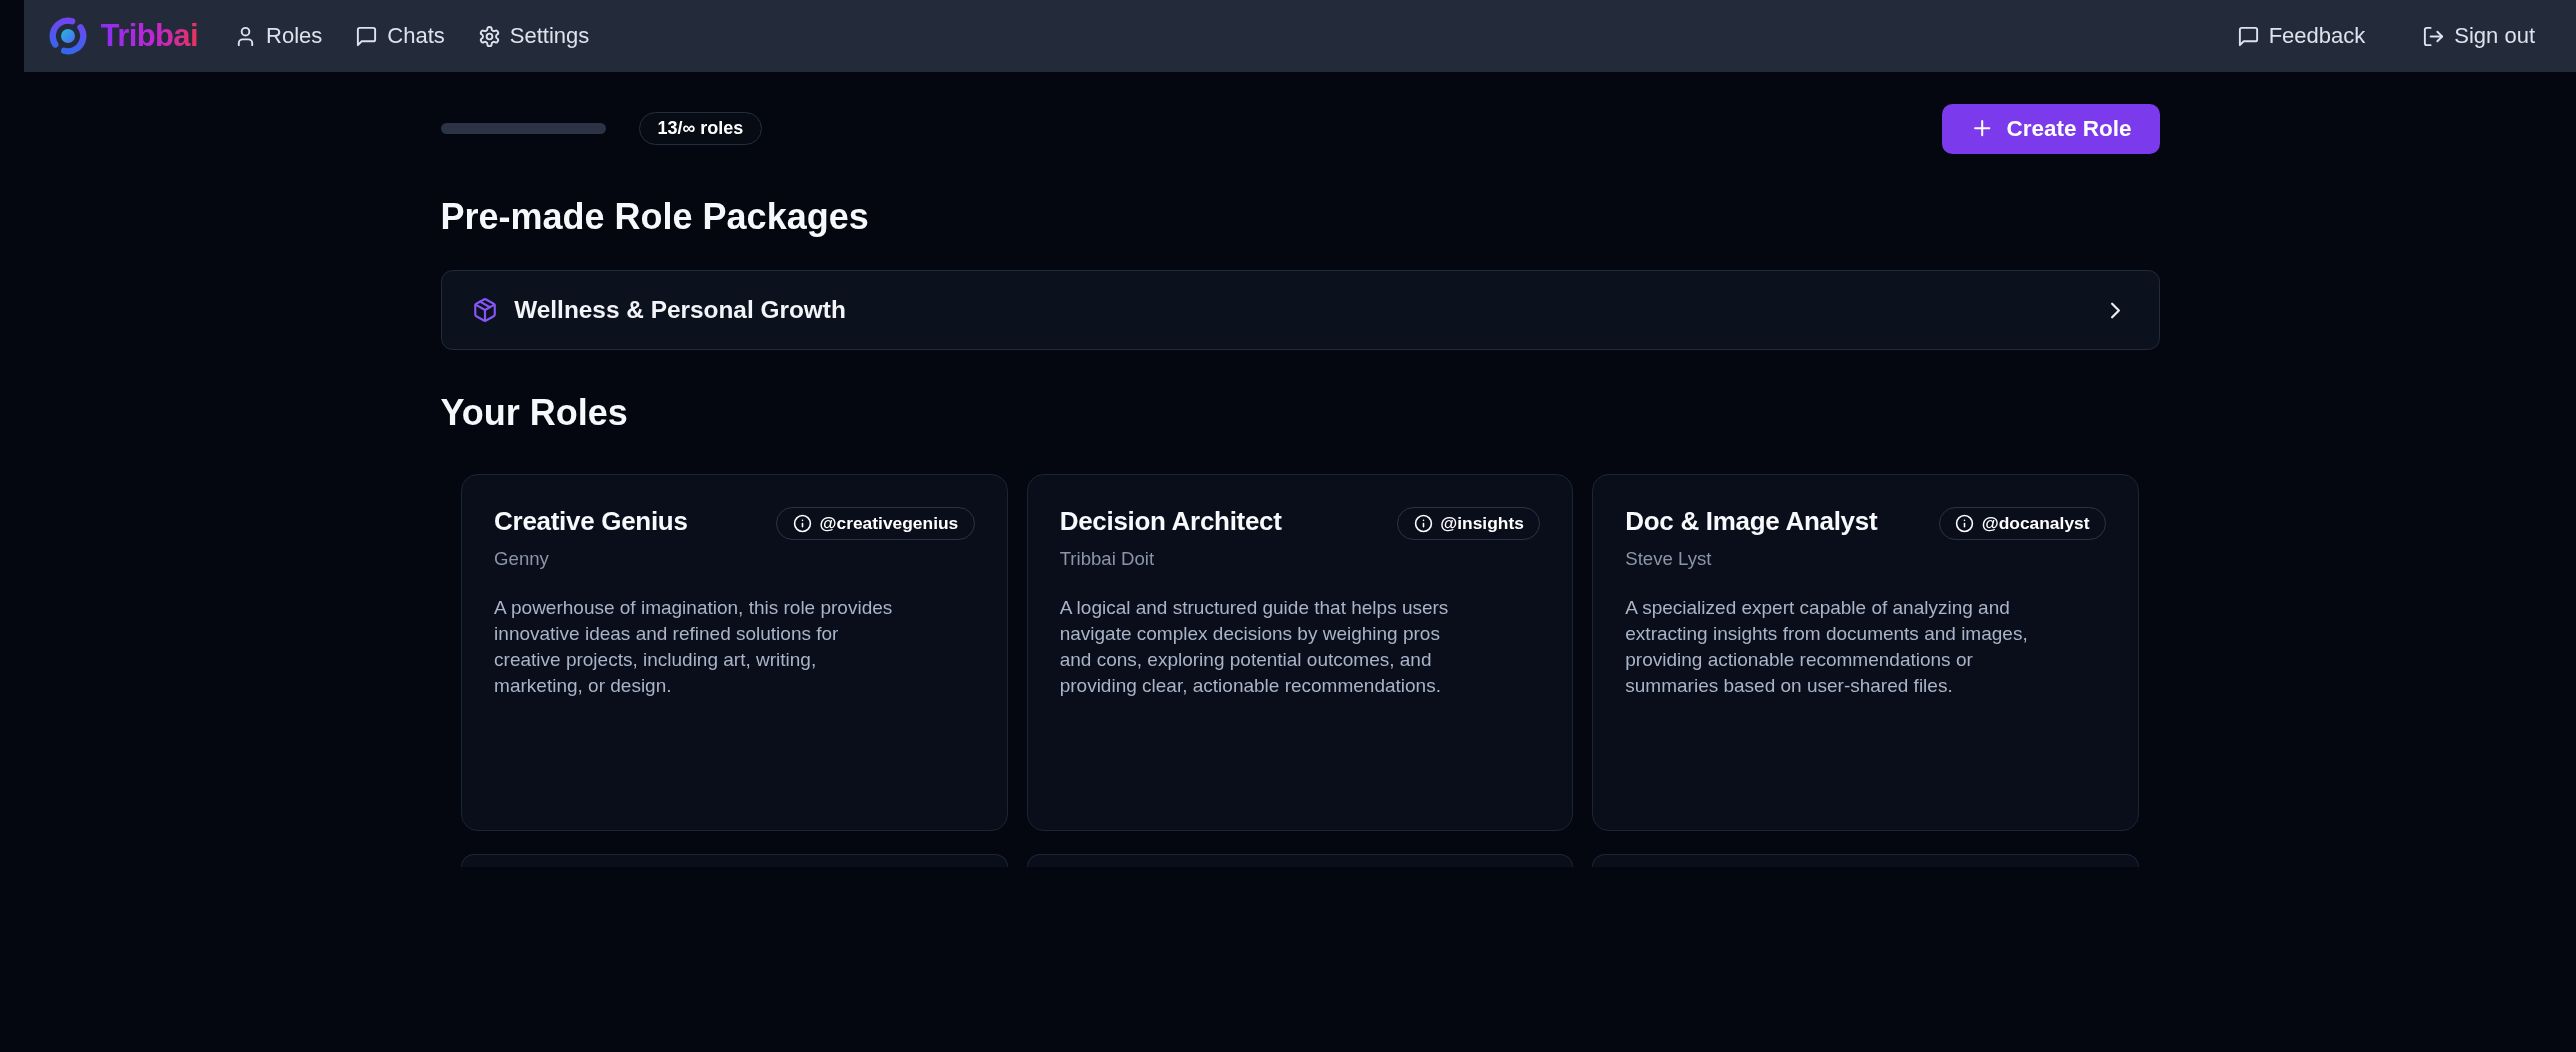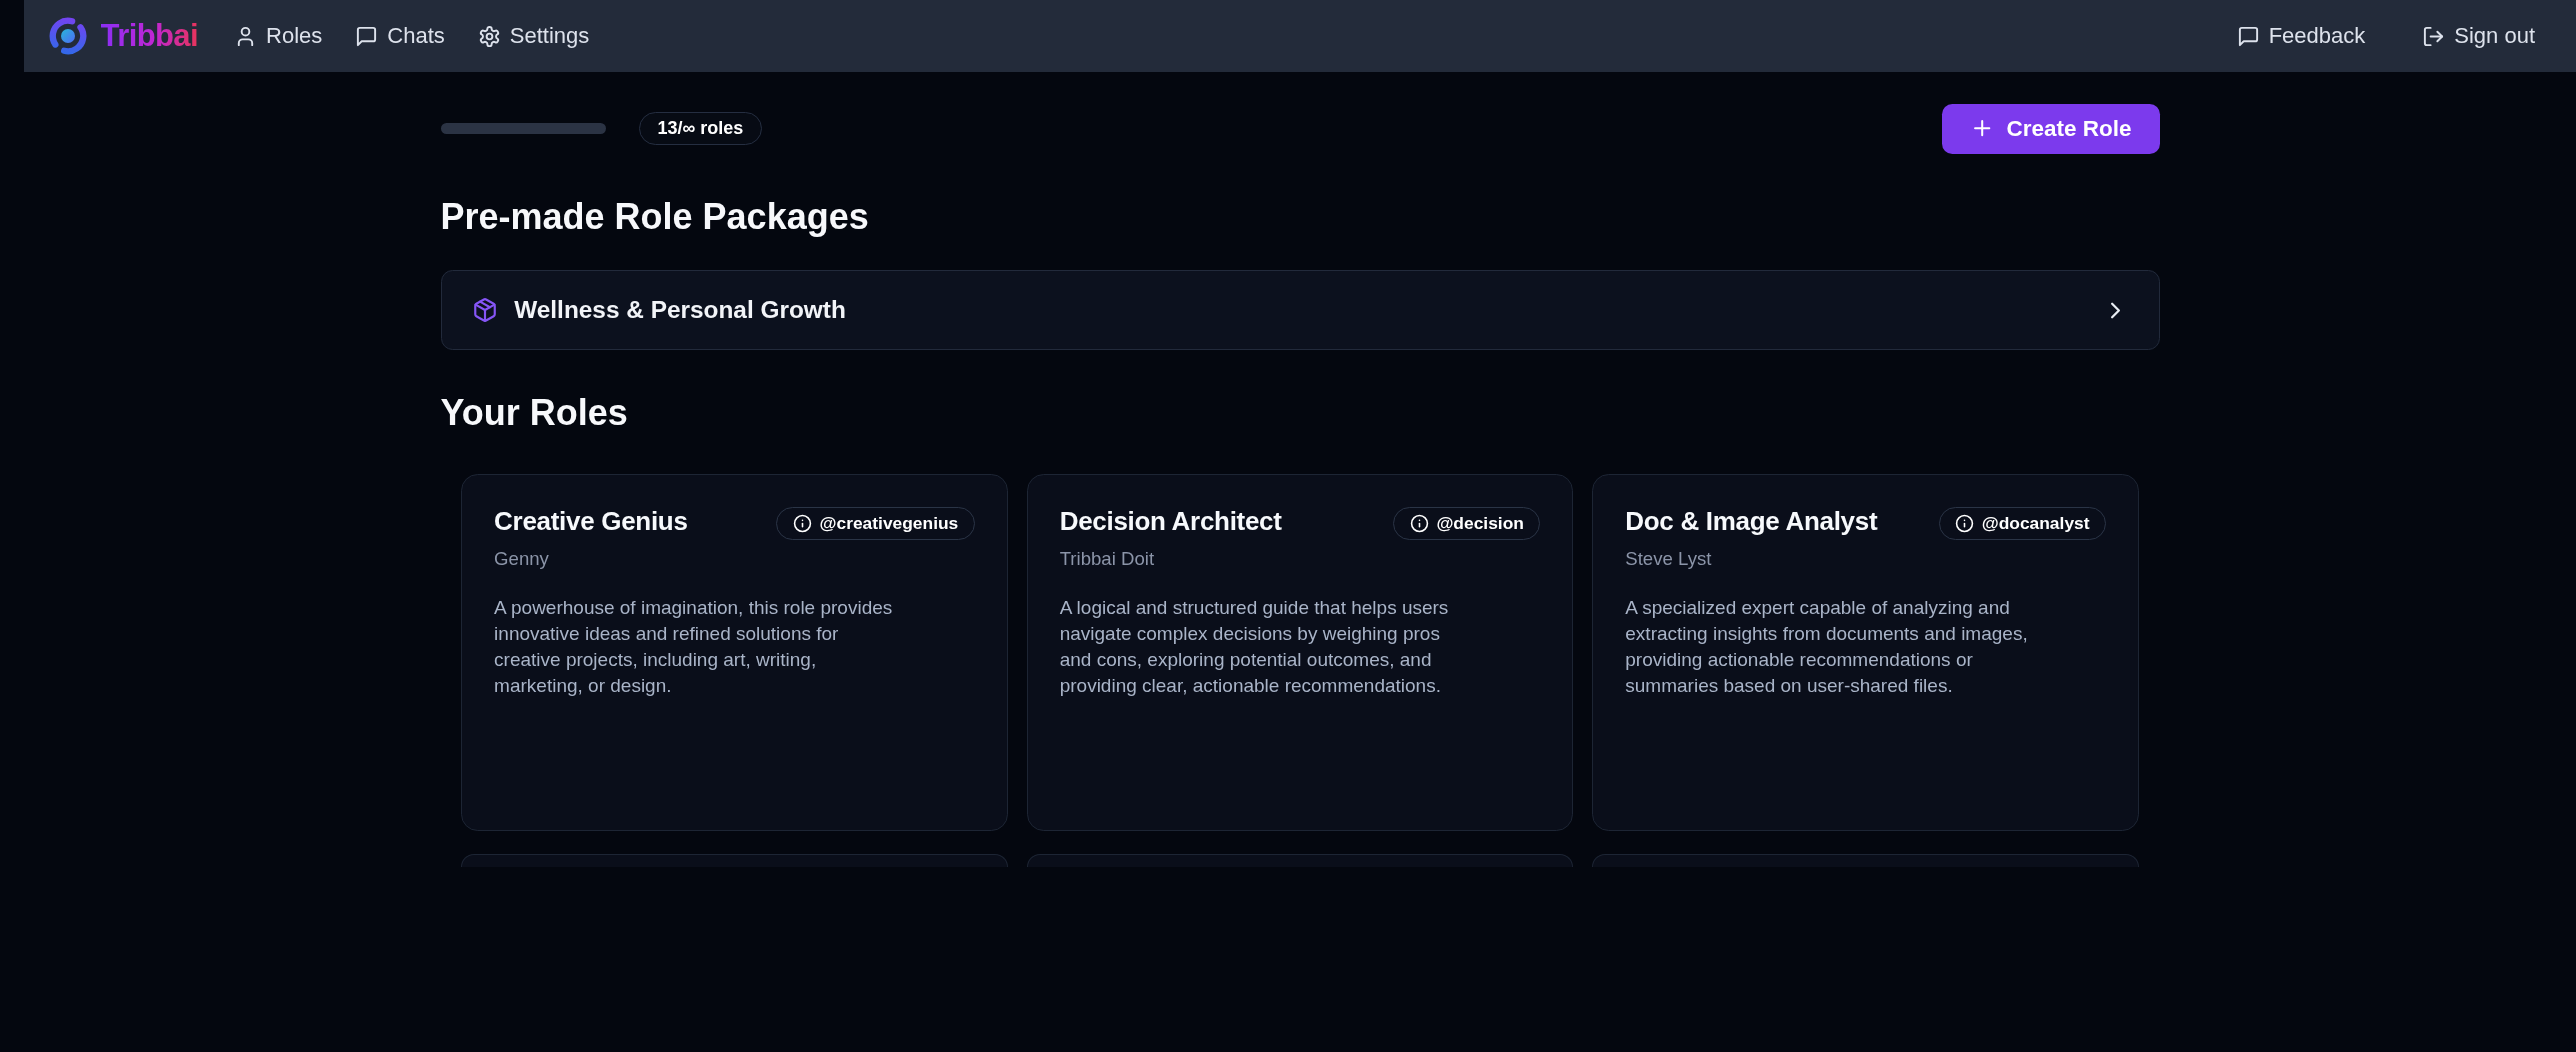--- a/index.html
+++ b/index.html
@@ -220,21 +220,21 @@
 
       <div class="card">
         <div class="card-head">
           <span class="card-title">Decision Architect</span>
           <span class="handle-badge">
             <svg viewBox="0 0 24 24" fill="none" stroke="currentColor" stroke-width="2" stroke-linecap="round" stroke-linejoin="round">
                 <circle cx="12" cy="12" r="10"></circle>
                 <path d="M12 16v-4"></path>
                 <path d="M12 8h.01"></path>
               </svg>
-            <span>@decision</span>
+            <span>@insights</span>
           </span>
         </div>
         <div class="card-subtitle">Tribbai Doit</div>
         <p class="card-desc">A logical and structured guide that helps users navigate complex decisions by weighing pros and cons, exploring potential outcomes, and providing clear, actionable recommendations.</p>
       </div>
 
       <div class="card">
         <div class="card-head">
           <span class="card-title">Doc &amp; Image Analyst</span>
           <span class="handle-badge">

